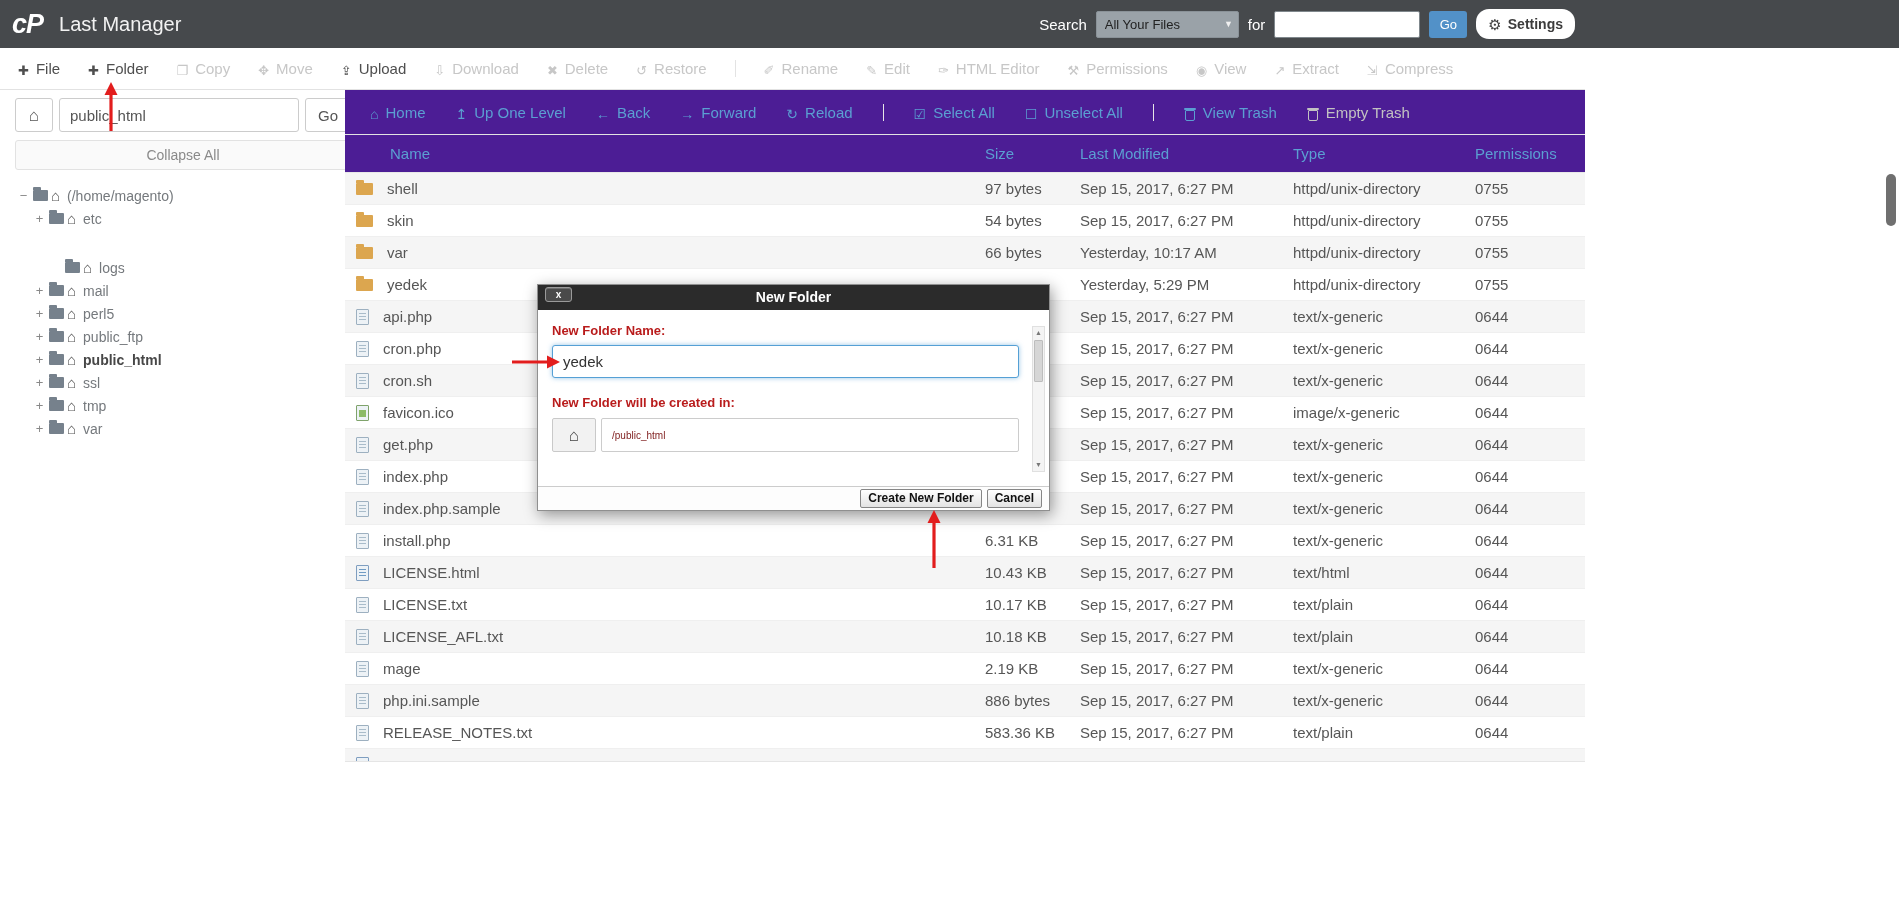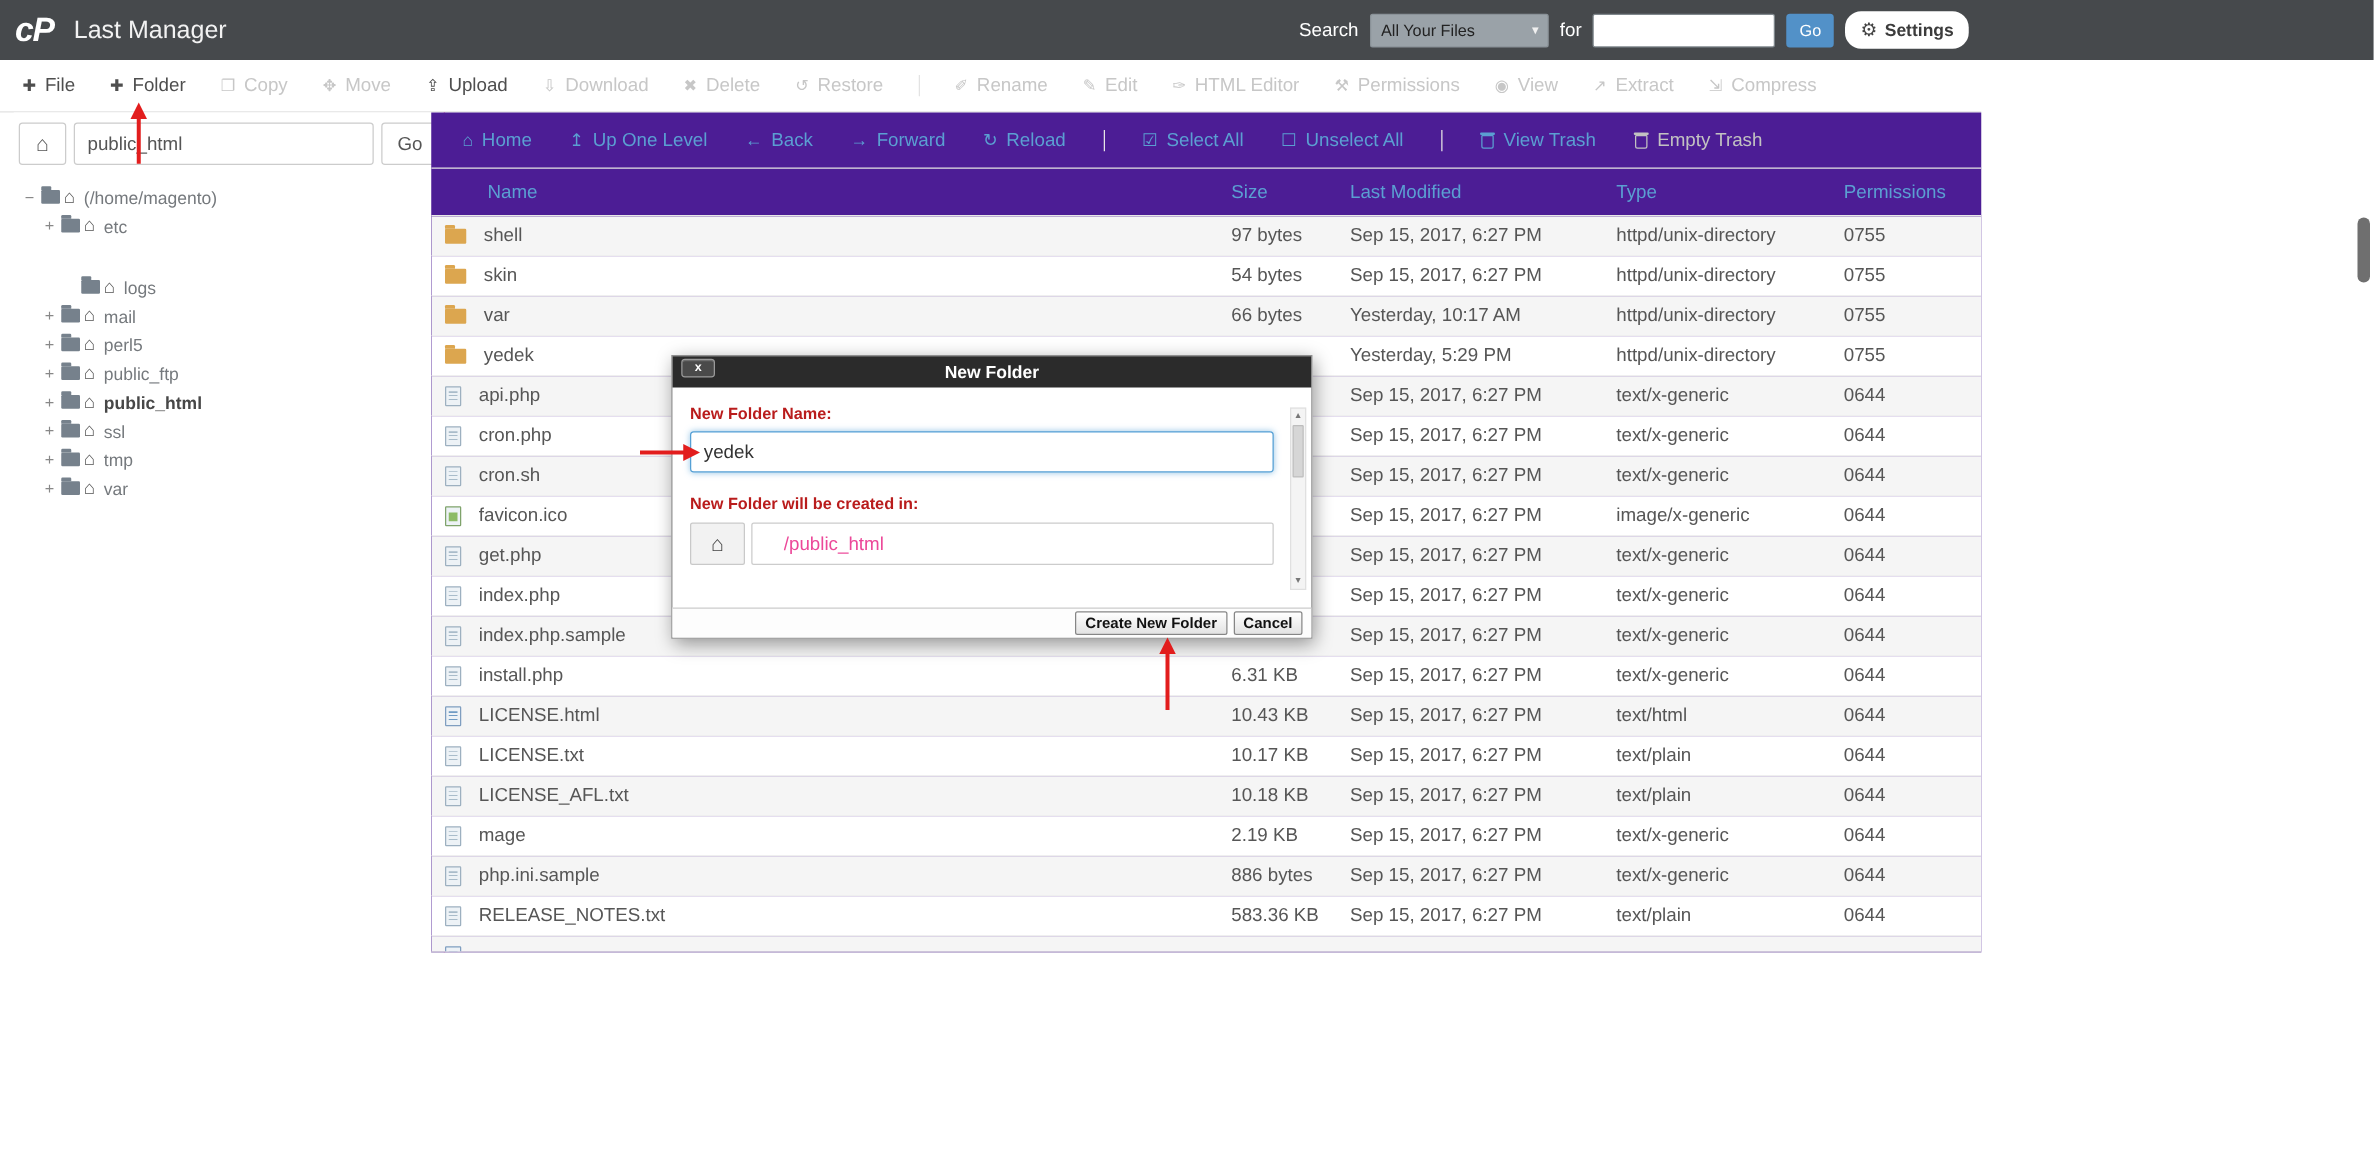--- a/index.html
+++ b/index.html
@@ -15,21 +15,21 @@
 .scope-wrap{position:relative;display:inline-block}
 .scope-wrap select{appearance:none;-webkit-appearance:none;width:143px;height:27px;background:#9aa2a8;border:1px solid #8a9298;border-radius:2px;color:#222;font-size:13px;padding:0 24px 0 8px;font-family:inherit}
 .scope-wrap::after{content:"▼";position:absolute;right:6px;top:8px;font-size:9px;color:#f0f0f0;pointer-events:none}
 .search-input{width:146px;height:27px;border:1px solid #7f878c;border-radius:2px;background:#fff;padding:0 8px;font-size:14px;font-family:inherit;color:#333}
 .go-btn{width:38px;height:27px;background:#5291c8;color:#fff;border:none;border-radius:3px;font-size:13px;font-family:inherit;cursor:pointer}
 .settings-btn{height:30px;background:#fff;color:#3c3c3c;border:none;border-radius:13px;font-size:14px;font-weight:bold;padding:0 12px;display:flex;align-items:center;gap:6px;font-family:inherit;cursor:pointer}
 .settings-btn .ic{font-weight:normal;font-size:15px;color:#444}
 
 
 .tb1{position:absolute;left:0;top:48px;width:1585px;height:42px;background:#fff;border-bottom:1px solid #e2e2e2;display:flex;align-items:center;gap:28px;padding-left:18px;font-size:15px;color:#4e4e4e}
-.tb-item{display:flex;align-items:center;gap:7px;cursor:pointer;white-space:nowrap}
+.tb-item{display:flex;align-items:flex-end;gap:7px;cursor:pointer;white-space:nowrap}
 .tb-item.disabled{color:#c7c7c7;cursor:default}
 .tb1 .tb-item.sep{border-left:1px solid #e3e3e3;padding-left:28px}
 .tb-item .ic{font-size:13px}
 
 
 .sidebar{position:absolute;left:11px;top:90px;width:345px;height:672px;border-right:1px solid #ec4899;background:#fff;padding:8px 4px}
 .path-row{display:flex;gap:6px}
 .sq-btn{width:38px;height:34px;border:1px solid #ccc;border-radius:3px;background:#fff;color:#555;font-size:17px;display:flex;align-items:center;justify-content:center;cursor:pointer;font-family:inherit}
 .path-input{flex:1;height:34px;border:1px solid #ccc;border-radius:3px;padding:0 10px;font-size:15px;color:#555;font-family:inherit}
 .go2{width:46px;height:34px;border:1px solid #ccc;border-radius:3px;background:#fff;color:#555;font-size:15px;font-family:inherit;cursor:pointer}
@@ -98,21 +98,21 @@
 
 
 .dialog{position:absolute;left:537px;top:284px;width:513px;height:227px;background:#fff;border:1px solid #8f8f8f;box-shadow:2px 4px 14px rgba(0,0,0,.4);z-index:50}
 .dlg-hdr{position:relative;height:25px;background:#2b2b2b;color:#fff;font-size:14px;font-weight:bold;text-align:center;line-height:25px}
 .dlg-close{position:absolute;left:7px;top:2px;width:27px;height:15px;background:#4a4a4a;border:1px solid #9a9a9a;border-radius:3px;color:#fff;font-size:10px;font-weight:bold;line-height:12px;text-align:center;cursor:pointer;box-shadow:inset 0 1px 0 rgba(255,255,255,.2);font-family:inherit}
 .dlg-body{position:relative;height:176px;padding:13px 30px 0 14px}
 .dlg-label{font-size:13px;font-weight:bold;color:#b91c1c}
 .name-input{width:100%;height:33px;margin:7px 0 17px;border:1px solid #55a0d5;border-radius:3px;box-shadow:0 0 5px rgba(85,160,213,.6);padding:0 10px;font-size:15px;color:#333;font-family:inherit;outline:none}
 .loc-row{display:flex;gap:5px;margin-top:8px}
 .loc-home{width:44px;height:34px;background:#f2f2f2;border:1px solid #c9c9c9;border-radius:2px;display:flex;align-items:center;justify-content:center;font-size:17px;color:#444;cursor:pointer;font-family:inherit}
-.loc-input{flex:1;height:34px;border:1px solid #ccc;border-radius:2px;padding:0 25px;font-size:15px;color:#ec4899;font-family:inherit}
+.loc-input{flex:1;height:34px;border:1px solid #ccc;border-radius:2px;padding:0 10px;font-size:10px;color:#7f1d1d;font-family:inherit}
 .dlg-scroll{position:absolute;right:4px;top:16px;width:13px;height:146px;background:#f4f4f4;border:1px solid #e0e0e0}
 .sc-up,.sc-dn{position:absolute;left:0;right:0;height:12px;font-size:7px;color:#777;text-align:center;line-height:12px}
 .sc-up{top:0}.sc-dn{bottom:0}
 .sc-thumb{position:absolute;left:1px;right:1px;top:13px;height:42px;background:#d6d6d6;border:1px solid #bdbdbd;border-radius:1px}
 .dlg-ftr{height:24px;border-top:1px solid #ccc;background:#fdfdfd;display:flex;justify-content:flex-end;align-items:center;gap:5px;padding:0 7px}
 .dlg-btn{font-size:12px;font-weight:bold;color:#111;background:linear-gradient(#fff,#e3e3e3);border:1px solid #868686;border-radius:2px;padding:1px 7px 2px;font-family:inherit;cursor:pointer}
 
 
 .page-scroll-thumb{position:absolute;right:3px;top:174px;width:10px;height:52px;background:#6f6f6f;border-radius:5px;z-index:10;cursor:pointer}
 .anno{position:absolute;left:0;top:0;z-index:200;pointer-events:none}
@@ -206,20 +206,21 @@
     </div>
 
   <aside class="sidebar">
     <div class="path-row">
       <button class="sq-btn">
           <span class="ic" data-icon="home"></span>
         </button>
       <input class="path-input" value="public_html" style="">
       <button class="go2">Go</button>
     </div>
+    <button class="collapse-btn">Collapse All</button>
     <div class="tree">
         <div class="tree-row has-home" style="padding-left: 2px;">
     <span class="tree-toggle">−</span>
     <span class="ic" data-icon="folder-gray"></span>
     <span class="tree-home ic" data-icon="home"></span>
     <span class="tree-label">(/home/magento)</span>
   </div>
         <div class="tree-row" style="padding-left: 18px;">
     <span class="tree-toggle">+</span>
     <span class="ic" data-icon="folder-gray"></span>

